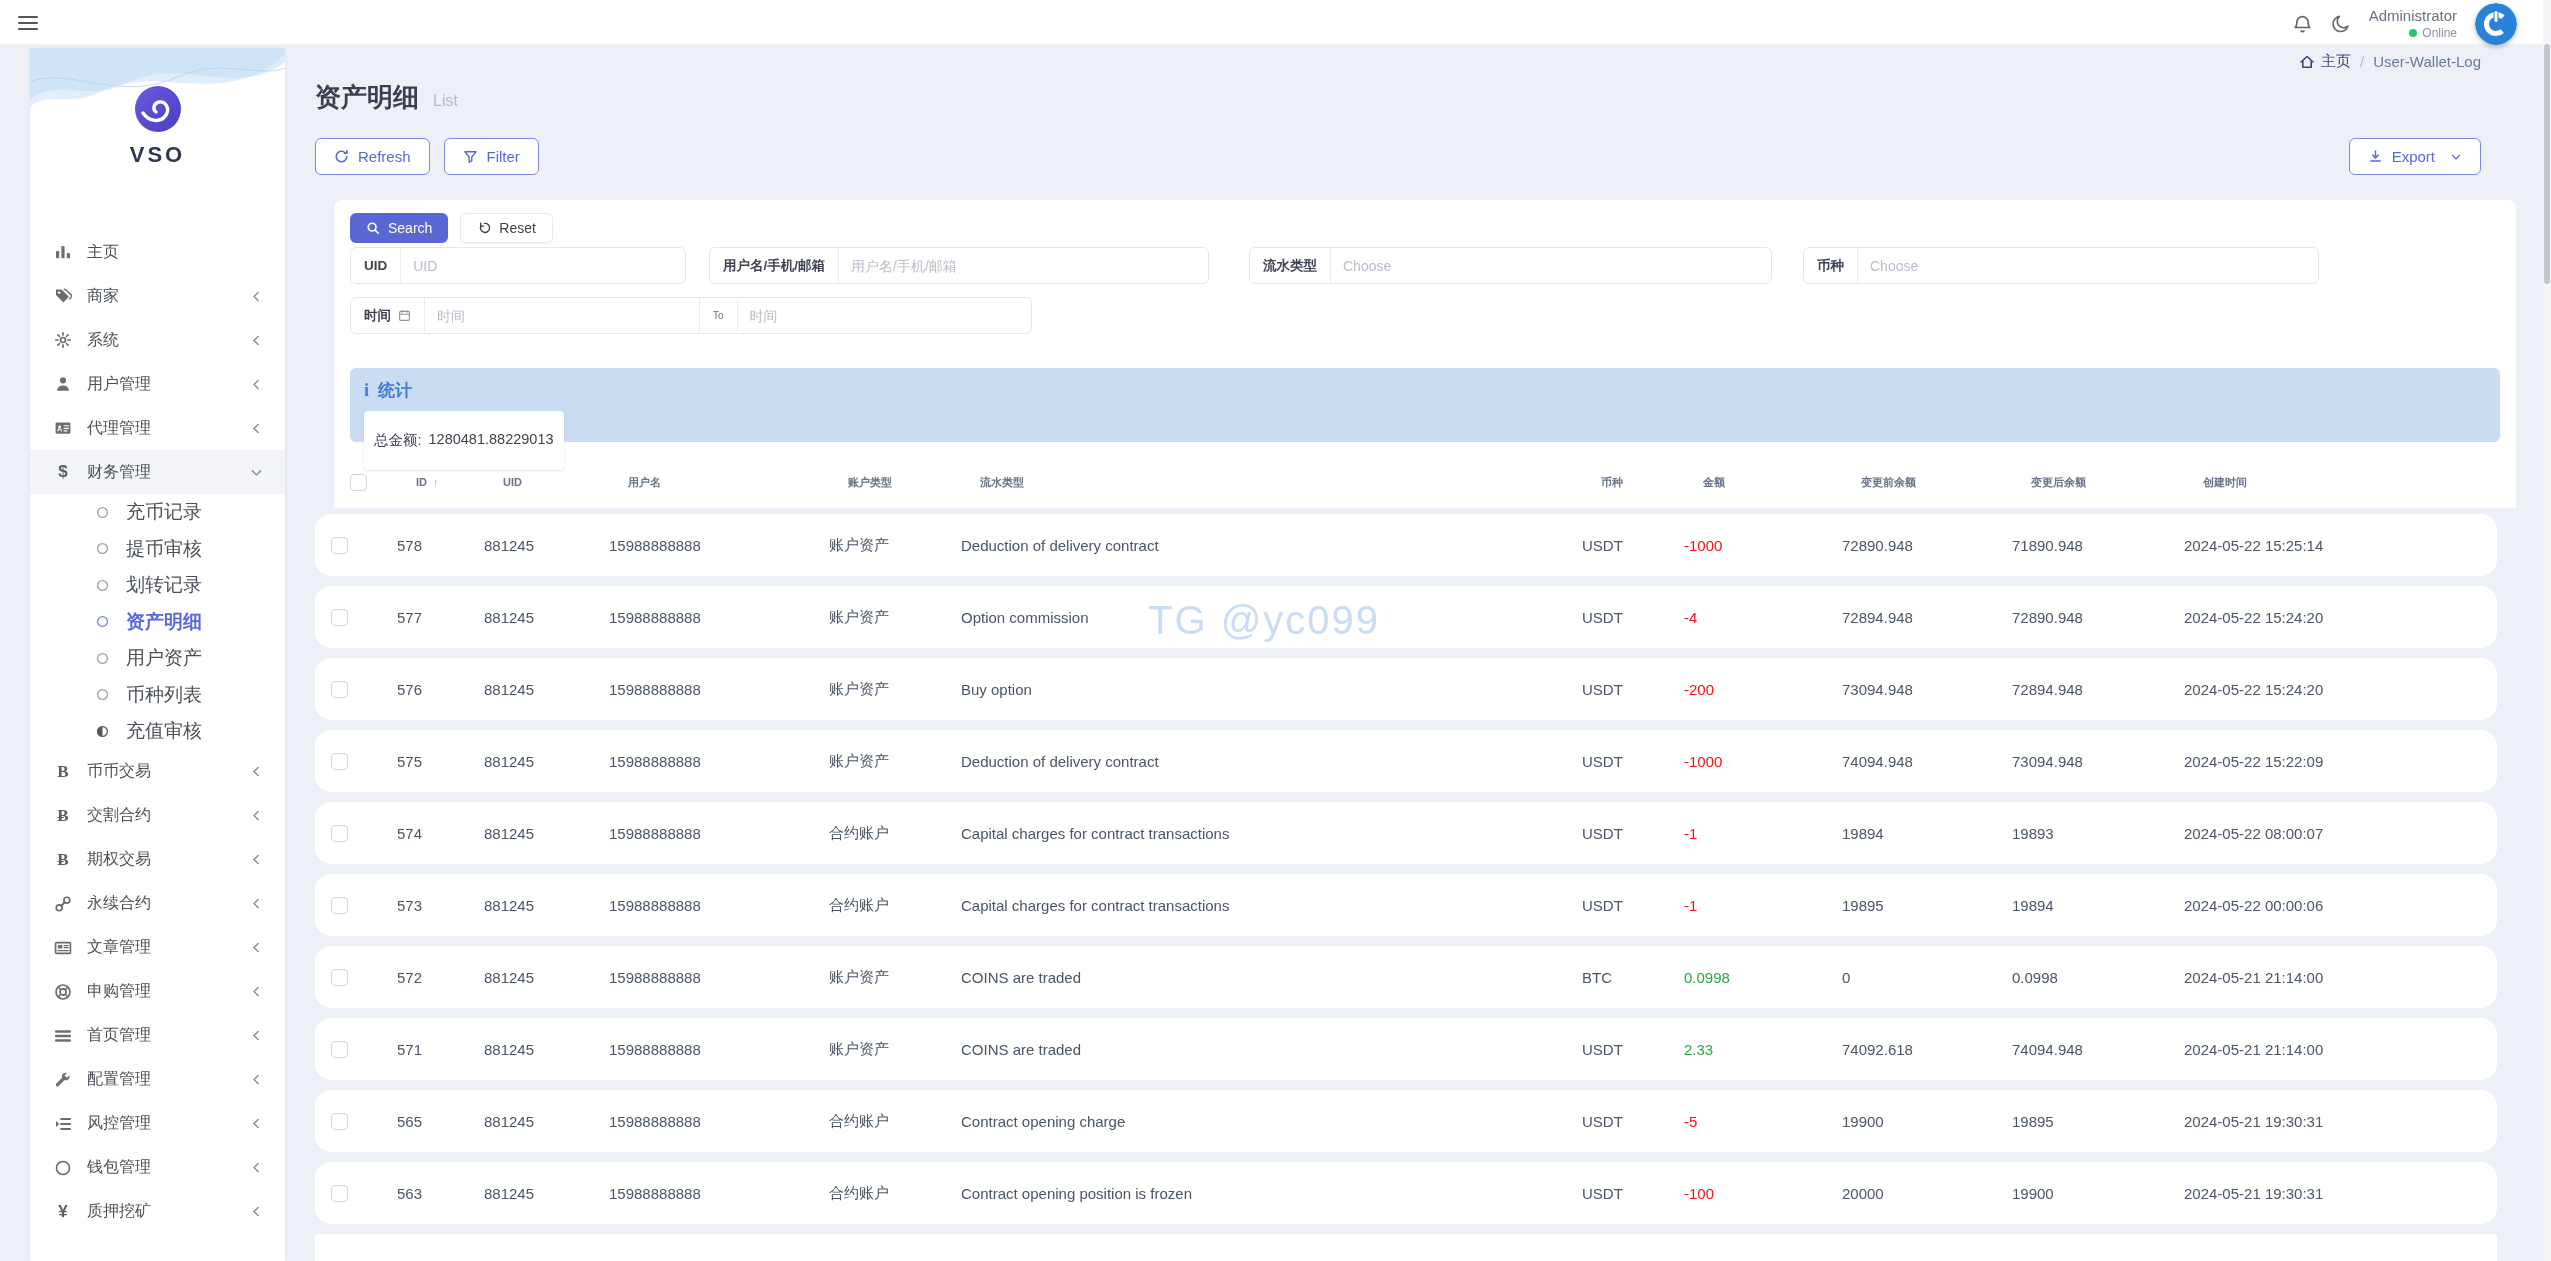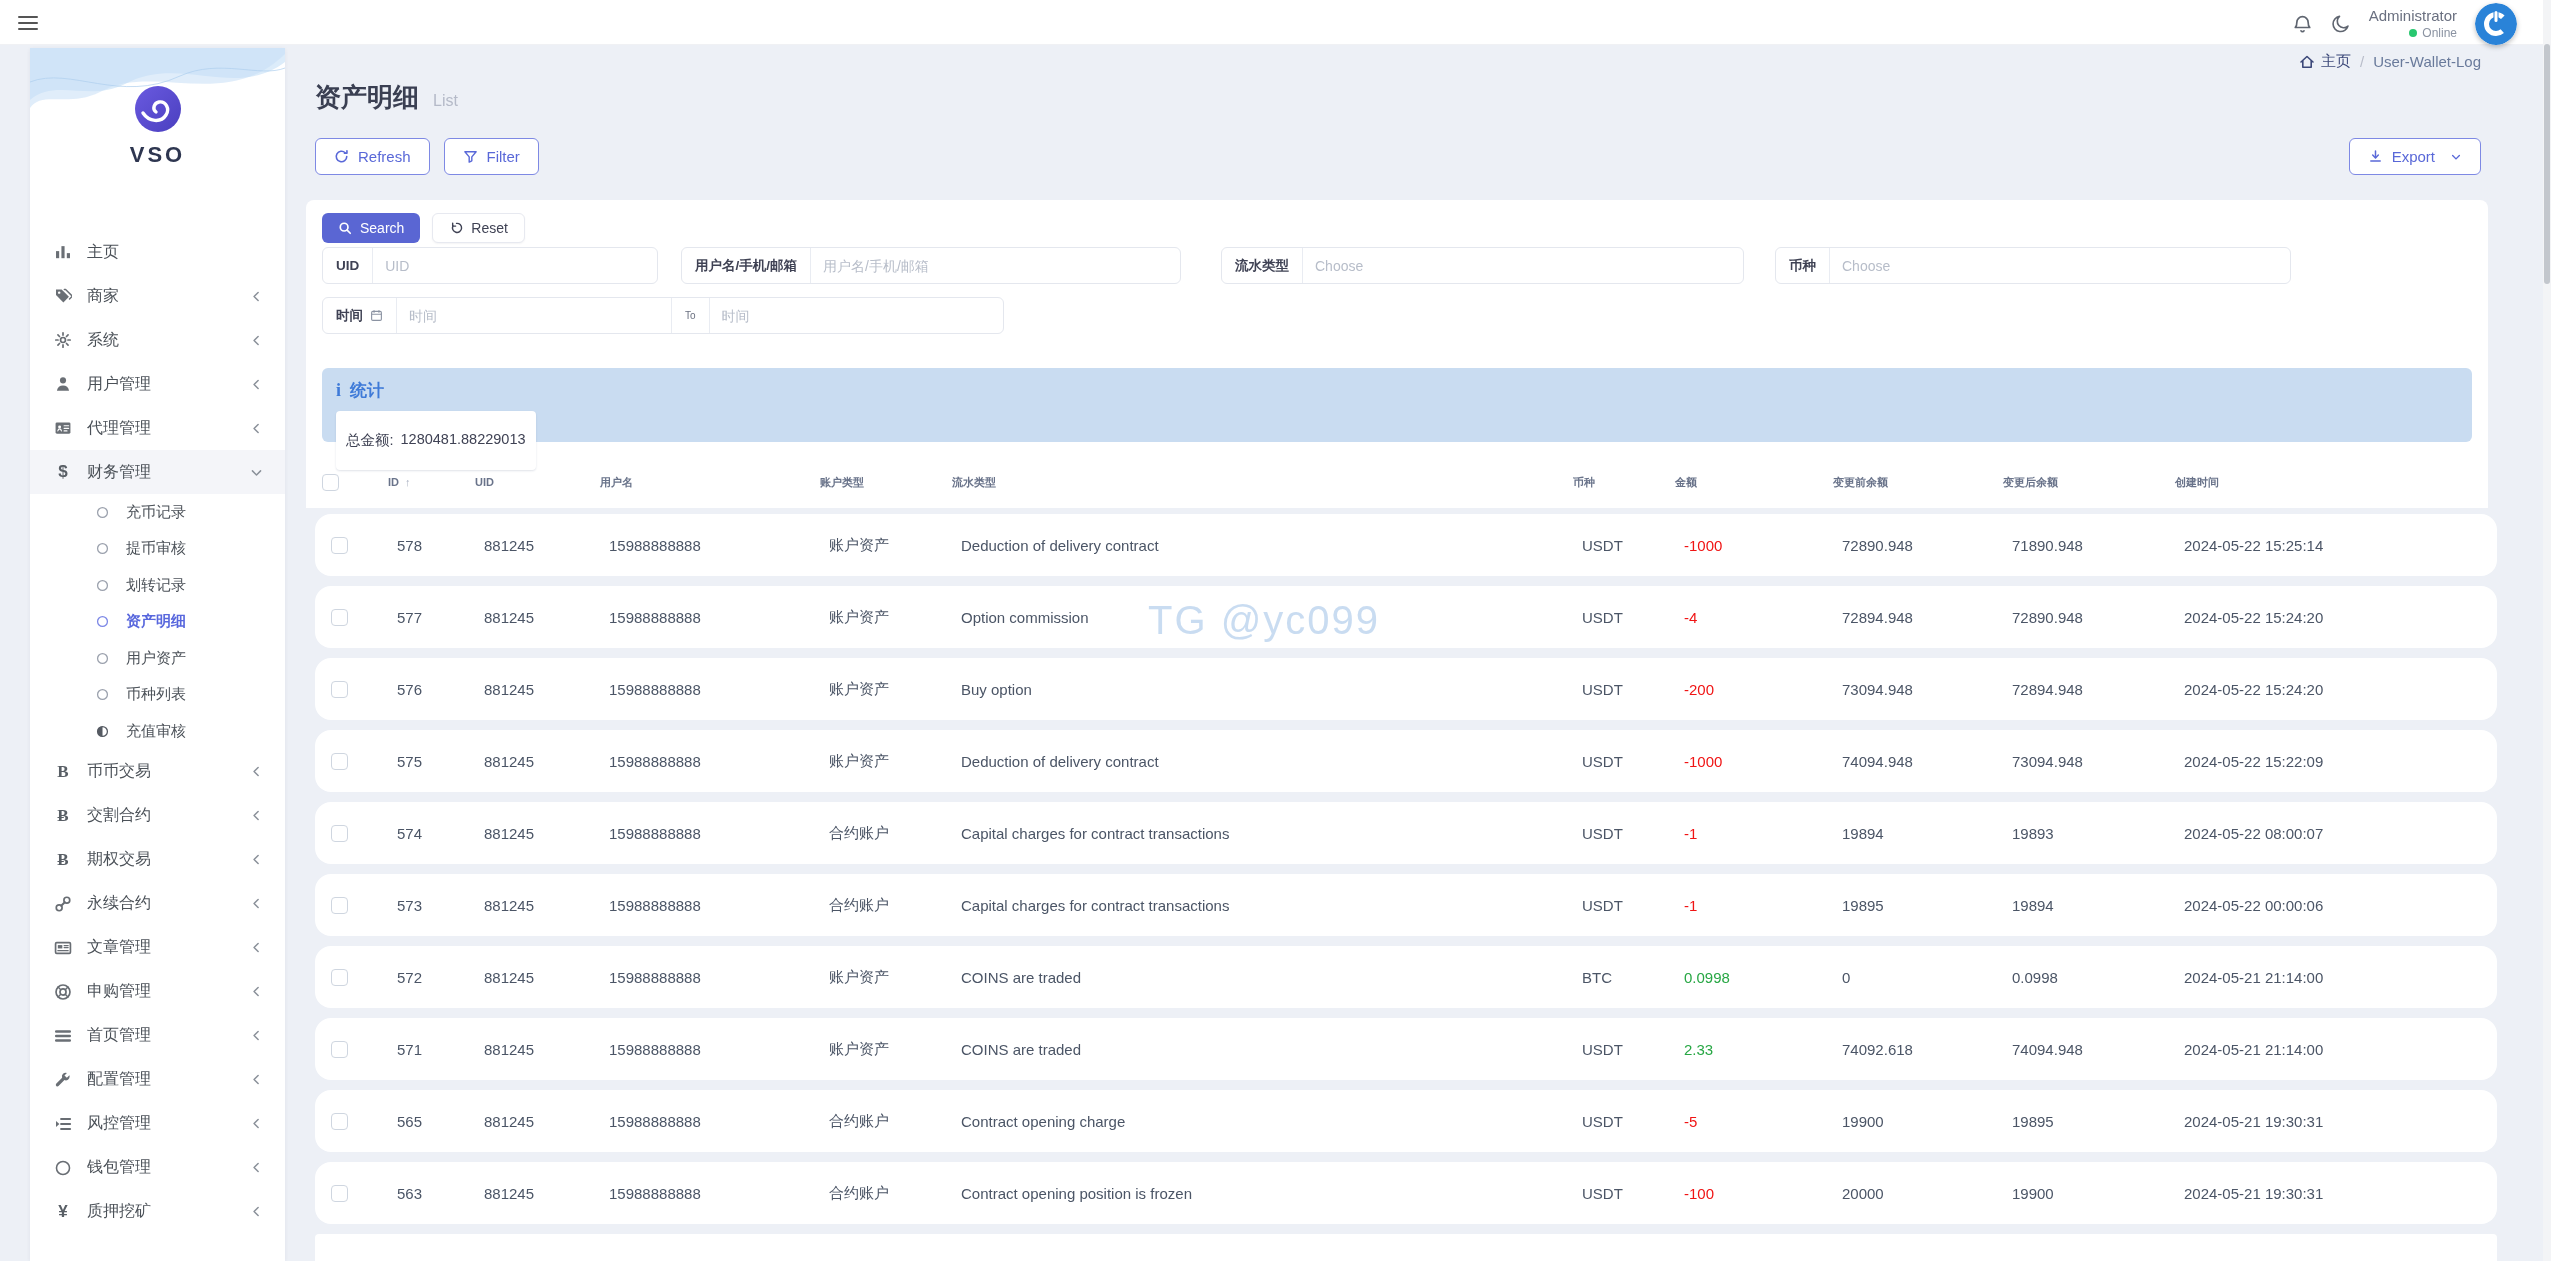--- a/index.html
+++ b/index.html
@@ -30,38 +30,38 @@
   .mi{height:44px;display:flex;align-items:center;padding:0 22px;cursor:pointer}
   .mi.sec{background:#f4f5f9}
   .mic{width:22px;margin-right:13px;display:flex;justify-content:center;align-items:center;color:#6a7076;
        font-size:16px;font-weight:700}
   .mic .tglyph{font-size:17px;font-weight:700;color:#595f66}
   .mic .tglyph.serif{font-family:"Liberation Serif","DejaVu Serif",serif}
   .mil{font-size:16px;color:#4b5158}
   .chev{margin-left:auto;color:#8a9099;display:flex}
   .chev.down svg{transform:rotate(-90deg)}
   .sub{height:36.5px;display:flex;align-items:center;padding-left:66px;gap:17px;cursor:pointer}
-  .sub .lbl{font-size:15px;color:#4b5158}
+  .sub .lbl{font-size:19px;color:#4b5158}
   .sub.active .lbl{color:#5867dd;font-weight:700}
 
   
   .breadcrumb{position:absolute;top:52px;right:70px;display:flex;align-items:center;gap:9px;font-size:15px;z-index:5}
   .bc-home{color:#3c4879;display:flex;align-items:center;gap:6px;cursor:pointer}
   .bc-sep{color:#b8bcc9}
   .bc-cur{color:#697a9b;cursor:pointer}
   .page-title{position:absolute;left:315px;top:80px;display:flex;align-items:baseline;gap:14px;z-index:5}
   .page-title h1{margin:0;font-size:26px;font-weight:600;color:#3a3f52}
   .page-title .sub-t{font-size:16px;color:#b5bac8}
   .toolbar{position:absolute;left:315px;top:138px;display:flex;gap:14px;z-index:5}
   .btn-outline{height:37px;padding:0 18px;border:1px solid #7e89e4;border-radius:6px;color:#5968d8;font-size:15px;
                display:inline-flex;align-items:center;gap:9px;background:#fff;cursor:pointer;box-sizing:border-box}
   .export{position:absolute;top:138px;right:70px;z-index:5}
 
   
-  .blockA{position:absolute;left:306px;top:200px;width:2182px;height:308px;background:#fff;border-radius:8px 8px 0 0;z-index:4}
+  .blockA{position:absolute;left:334px;top:200px;width:2182px;height:308px;background:#fff;border-radius:8px 8px 0 0;z-index:4}
   .actions{position:absolute;left:16px;top:13px;display:flex;gap:12px}
   .btn-search{height:30px;padding:0 16px;background:#5a66d3;border:none;color:#fff;border-radius:6px;font-size:14px;
               display:inline-flex;align-items:center;gap:8px;cursor:pointer}
   .btn-reset{height:30px;padding:0 16px;background:#fff;border:1px solid #e7e9f0;color:#3f4254;border-radius:6px;
              font-size:14px;display:inline-flex;align-items:center;gap:8px;cursor:pointer;box-shadow:0 1px 2px rgba(60,70,90,.06)}
   .igroup{display:flex;height:37px;border:1px solid #e4e7ee;border-radius:6px;background:#fff;overflow:hidden;
           position:absolute;box-sizing:border-box;align-items:stretch}
   .ilabel{display:flex;align-items:center;padding:0 13px;font-size:13.5px;font-weight:700;color:#3f4254;
           border-right:1px solid #e9ecf2;white-space:nowrap;gap:7px}
   .ito{display:flex;align-items:center;padding:0 13px;font-size:10px;color:#6a7080;border-left:1px solid #e9ecf2;border-right:1px solid #e9ecf2}

